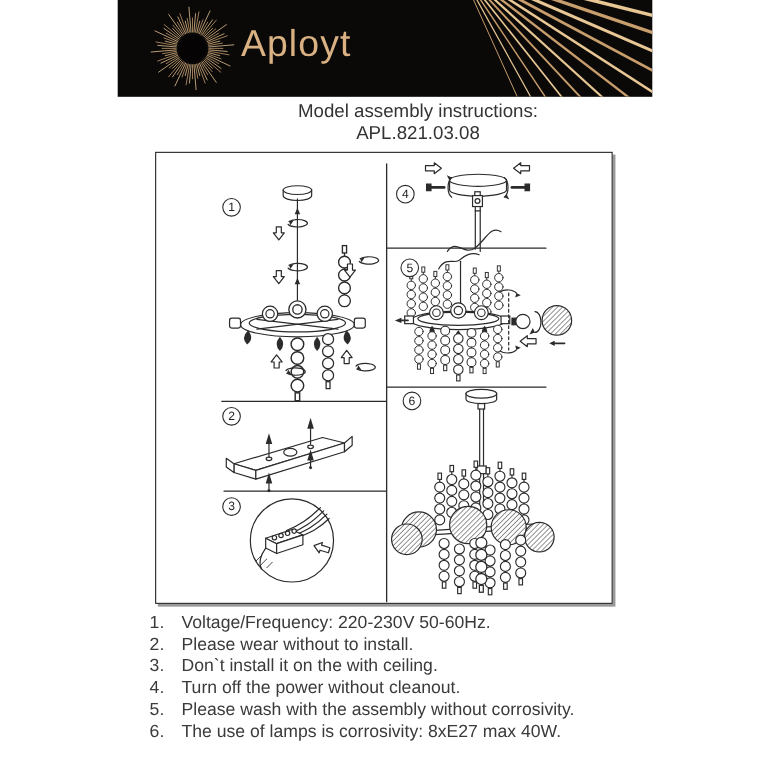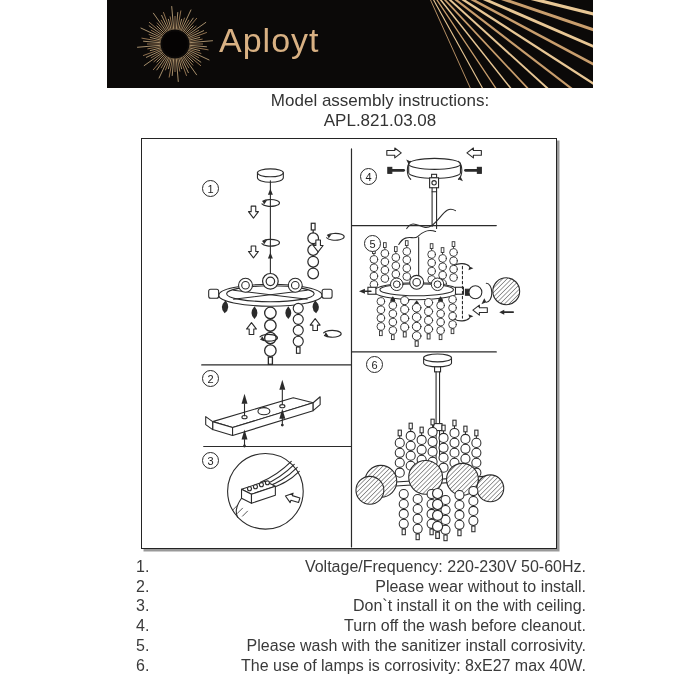--- a/index.html
+++ b/index.html
@@ -12,21 +12,21 @@
                font-size:17px;line-height:19.5px;color:#333;margin-left:30px;}
   .box{position:absolute;left:141px;top:138px;width:416px;height:411px;background:#fff;
        border:1.6px solid #242424;box-sizing:border-box;box-shadow:2.5px 2.5px 0 #999;}
   .box svg.dsvg{position:absolute;left:0;top:0;width:100%;height:100%;}
   .badge{position:absolute;width:17px;height:17px;border:1.4px solid #2b2b2b;border-radius:50%;
          box-sizing:border-box;display:flex;align-items:center;justify-content:center;
          font-size:11px;color:#222;background:#fff;}
   .notes{position:absolute;left:136px;top:557px;width:450px;font-size:16px;color:#3a3a3a;}
   .note{display:flex;line-height:19.7px;}
   .note .n{width:29px;flex:none;}
-  .note .t{flex:1;white-space:nowrap;text-align:right;}
+  .note .t{flex:1;white-space:nowrap;}
 </style>
 </head>
 <body>
 
 <div class="page">
 
   <div class="banner">
     <svg width="486" height="88" viewBox="0 0 486 88">
       <g id="fan-rays">
           <line x1="310" y1="-30" x2="853.4" y2="105.5" stroke="#e8c795" stroke-width="3.20"></line>
@@ -376,25 +376,25 @@
     <div class="note">
         <span class="n">2.</span>
         <span class="t">Please wear without to install.</span>
       </div>
     <div class="note">
         <span class="n">3.</span>
         <span class="t">Don`t install it on the with ceiling.</span>
       </div>
     <div class="note">
         <span class="n">4.</span>
-        <span class="t">Turn off the wash before cleanout.</span>
+        <span class="t">Turn off the power without cleanout.</span>
       </div>
     <div class="note">
         <span class="n">5.</span>
-        <span class="t">Please wash with the sanitizer install corrosivity.</span>
+        <span class="t">Please wash with the assembly without corrosivity.</span>
       </div>
     <div class="note">
         <span class="n">6.</span>
         <span class="t">The use of lamps is corrosivity: 8xE27 max 40W.</span>
       </div>
   </div>
 
 </div>
 
 </body></html>

